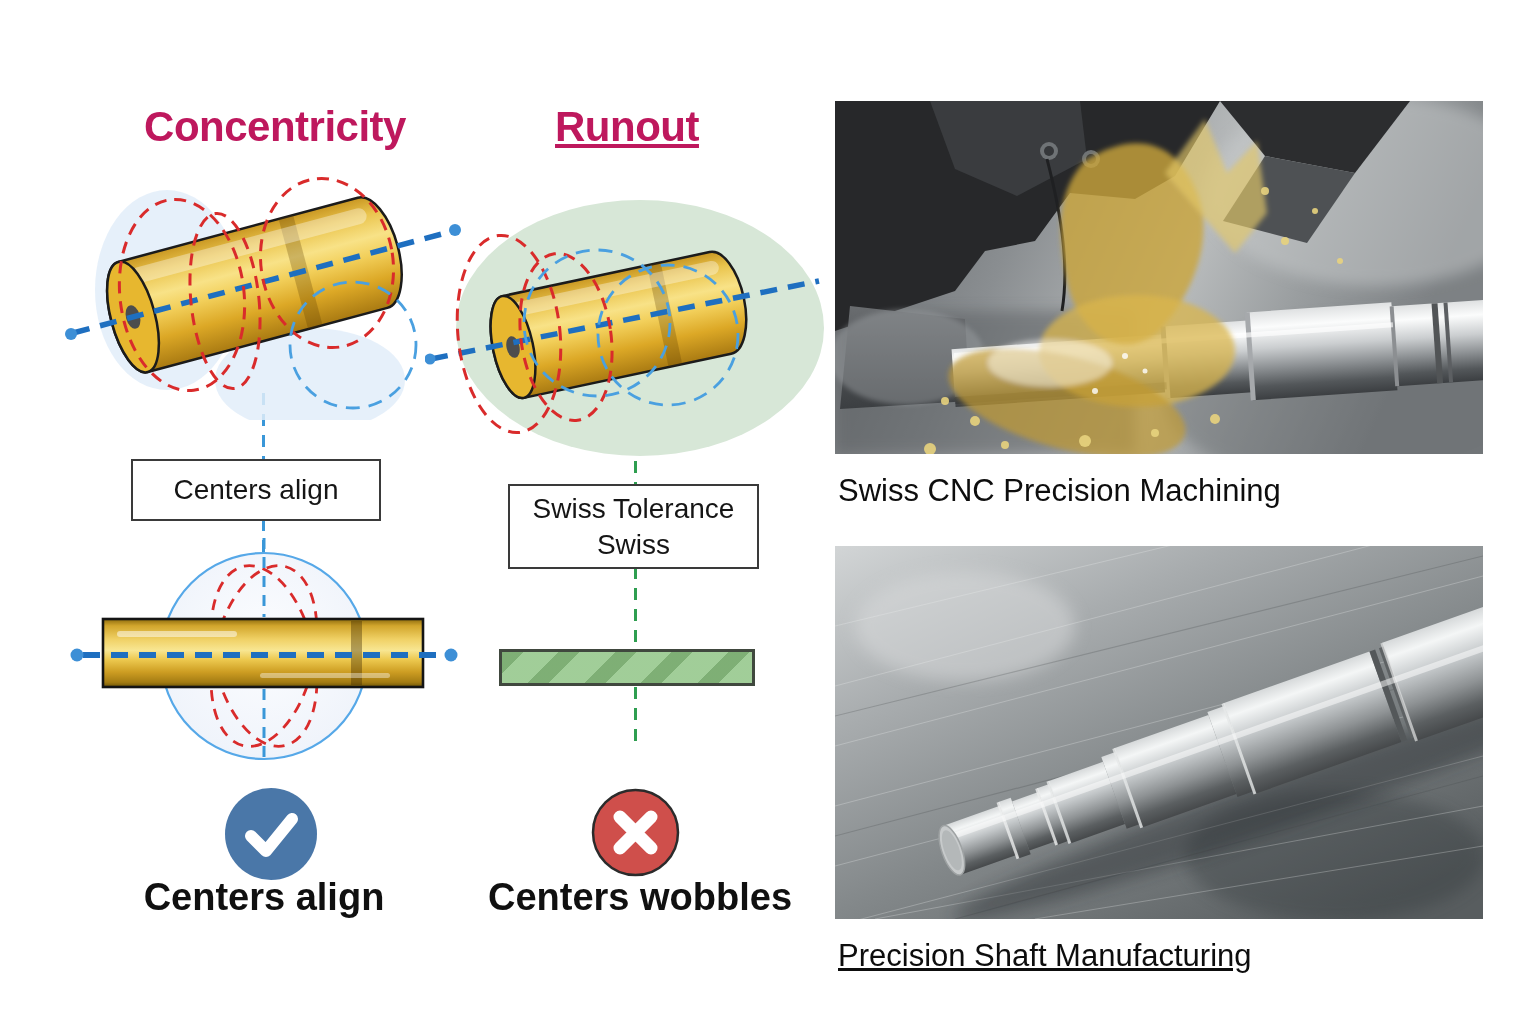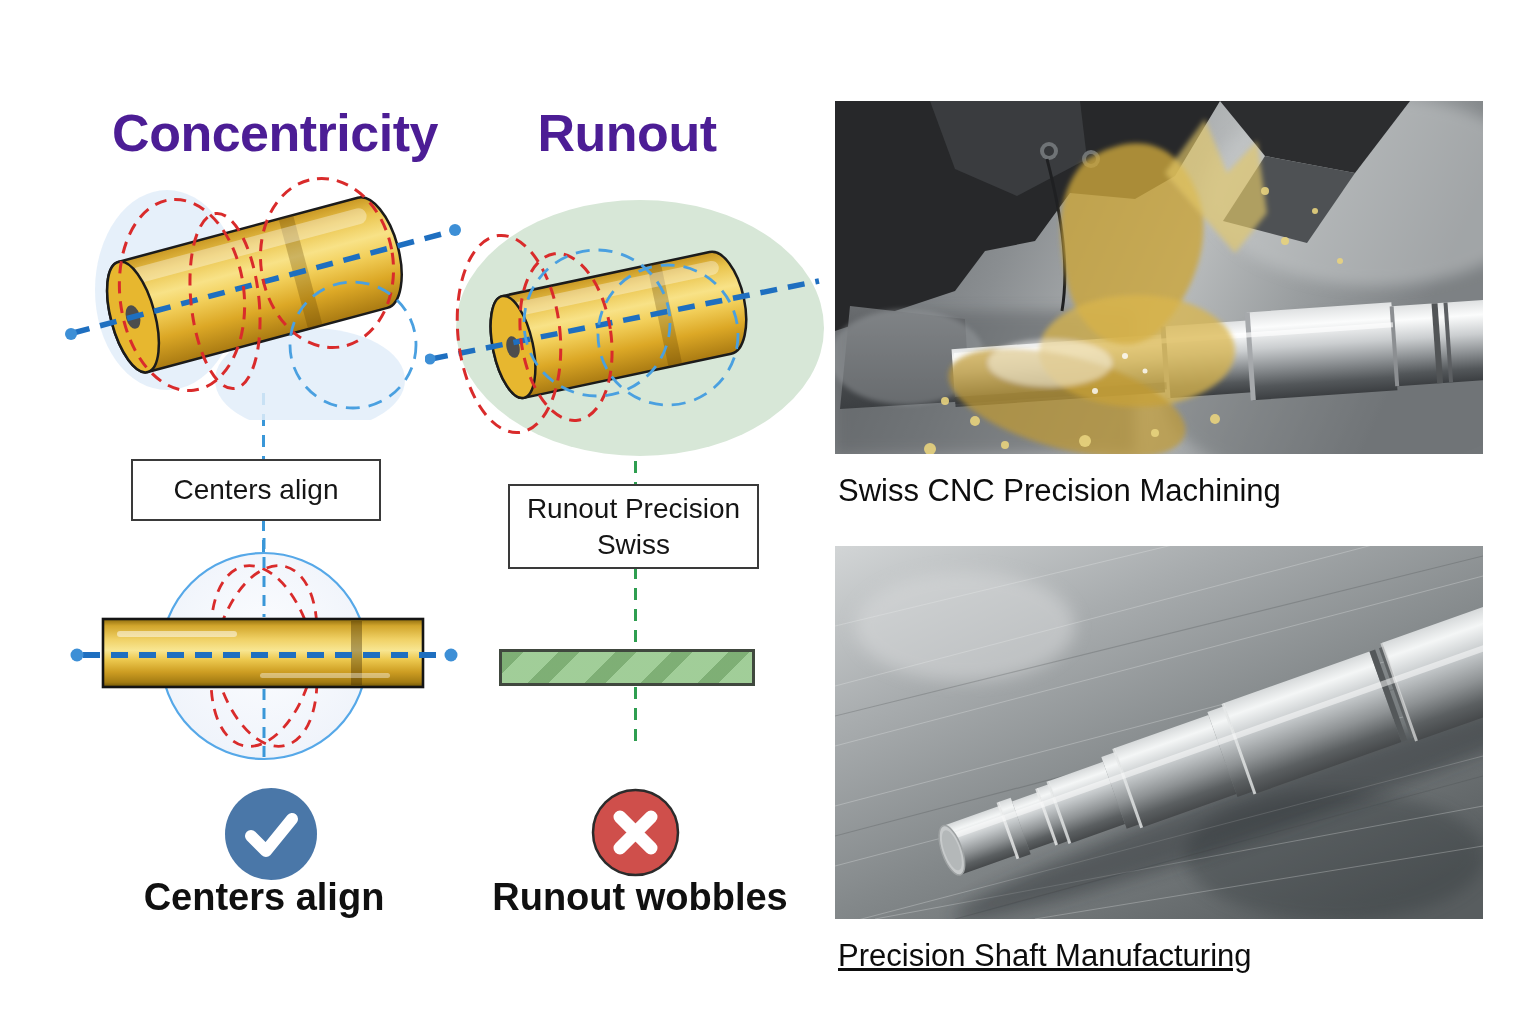--- a/index.html
+++ b/index.html
@@ -1,39 +1,39 @@
 <!DOCTYPE html>
 <html><head>
 <meta charset="utf-8">
 <style>
   html,body{margin:0;padding:0;background:#ffffff;}
   body{width:1536px;height:1024px;position:relative;overflow:hidden;
        font-family:"Liberation Sans", sans-serif;color:#141414;}
   .abs{position:absolute;text-align:center;}
-  .heading{font-size:52px;font-weight:700;letter-spacing:-0.5px;text-align:center;color:#4c1d95;}
+  .heading{font-size:42px;font-weight:700;letter-spacing:-0.5px;text-align:center;color:#be185d;}
   .callout{background:#ffffff;border:2px solid #3a3a3a;display:flex;align-items:center;
            justify-content:center;text-align:center;z-index:5;}
   .callout .ln{font-size:28px;color:#151515;line-height:36px;}
   .vdash{width:3px;z-index:1;}
   .vdash.blue{background:repeating-linear-gradient(to bottom,#3a97d8 0 12px,transparent 12px 21px);}
   .vdash.green{background:repeating-linear-gradient(to bottom,#2e9e50 0 12px,transparent 12px 21px);}
   .greenbar{background-color:#9ccb93;
             background-image:repeating-linear-gradient(135deg, rgba(58,110,48,0.30) 0 15px, rgba(255,255,255,0.05) 15px 40px);
             border:3px solid #40483e;box-sizing:border-box;z-index:4;}
   .verdict-label{font-size:38px;font-weight:700;text-align:center;color:#101010;}
   .badge{border-radius:50%;z-index:5;}
   .photo{overflow:hidden;background:#888;}
   .caption{font-size:31px;color:#0d0d0d;}
   svg{display:block;}
 </style>
 </head>
 <body>
 
 <div class="abs heading" style="left:110px;top:103px;width:330px;">Concentricity</div>
-<div class="abs heading" style="left:462px;top:103px;width:330px;">Runout</div>
+<div class="abs heading" style="left:462px;top:103px;width:330px;text-decoration:underline;">Runout</div>
 
 <div class="abs vdash blue" style="left:262px;top:393px;height:66px;"></div>
 <div class="abs vdash blue" style="left:262px;top:519px;height:34px;"></div>
 <div class="abs vdash green" style="left:634px;top:440px;height:44px;"></div>
 <div class="abs vdash green" style="left:634px;top:567px;height:81px;"></div>
 <div class="abs vdash green" style="left:634px;top:687px;height:63px;"></div>
 
 <div class="abs" style="left:55px;top:155px;width:420px;height:265px;z-index:2;">
 <svg width="420" height="265" viewBox="0 0 420 265">
   <defs>
@@ -138,41 +138,41 @@
     <ellipse cx="141" cy="142" rx="45" ry="84" transform="rotate(-8 141 142)"></ellipse>
   </g>
   <g fill="none" stroke="#4aa0e0" stroke-width="2.8" stroke-dasharray="14 9">
     <circle cx="172" cy="128" r="73"></circle>
     <circle cx="243" cy="140" r="70"></circle>
   </g>
 </svg>
 </div>
 
 <div class="abs callout" style="left:508px;top:484px;width:247px;height:81px;flex-direction:column;">
-  <span class="ln">Runout Precision</span>
+  <span class="ln">Swiss Tolerance</span>
   <span class="ln">Swiss</span>
 </div>
 
 <div class="abs greenbar" style="left:499px;top:649px;width:256px;height:37px;"></div>
 
 <div class="abs badge" style="left:225px;top:788px;width:92px;height:92px;">
   <svg width="92" height="92" viewBox="0 0 92 92">
     <circle cx="46" cy="46" r="46" fill="#4a77a8"></circle>
     <path d="M26,48 L41,63 L67,31" fill="none" stroke="#ffffff" stroke-width="12" stroke-linecap="round" stroke-linejoin="round"></path>
   </svg>
 </div>
 <div class="abs badge" style="left:591px;top:788px;width:89px;height:89px;">
   <svg width="89" height="89" viewBox="0 0 89 89">
     <circle cx="44.5" cy="44.5" r="42.5" fill="#cf4f4b" stroke="#2b2b2b" stroke-width="2.5"></circle>
     <path d="M29,29 L60,60 M60,29 L29,60" stroke="#ffffff" stroke-width="13" stroke-linecap="round"></path>
   </svg>
 </div>
 
 <div class="abs verdict-label" style="left:99px;top:876px;width:330px;">Centers align</div>
-<div class="abs verdict-label" style="left:475px;top:876px;width:330px;">Runout wobbles</div>
+<div class="abs verdict-label" style="left:475px;top:876px;width:330px;">Centers wobbles</div>
 
 <div class="abs photo" style="left:835px;top:101px;width:648px;height:353px;">
 <svg width="648" height="353" viewBox="0 0 648 353">
   <defs>
     <linearGradient id="bgA" x1="0" y1="0" x2="1" y2="0.25">
       <stop offset="0" stop-color="#5e6164"></stop>
           <stop offset="0.35" stop-color="#8a8e91"></stop>
       <stop offset="0.62" stop-color="#b9bcbd"></stop>
           <stop offset="0.8" stop-color="#9a9ea0"></stop>
       <stop offset="1" stop-color="#7d8184"></stop>

